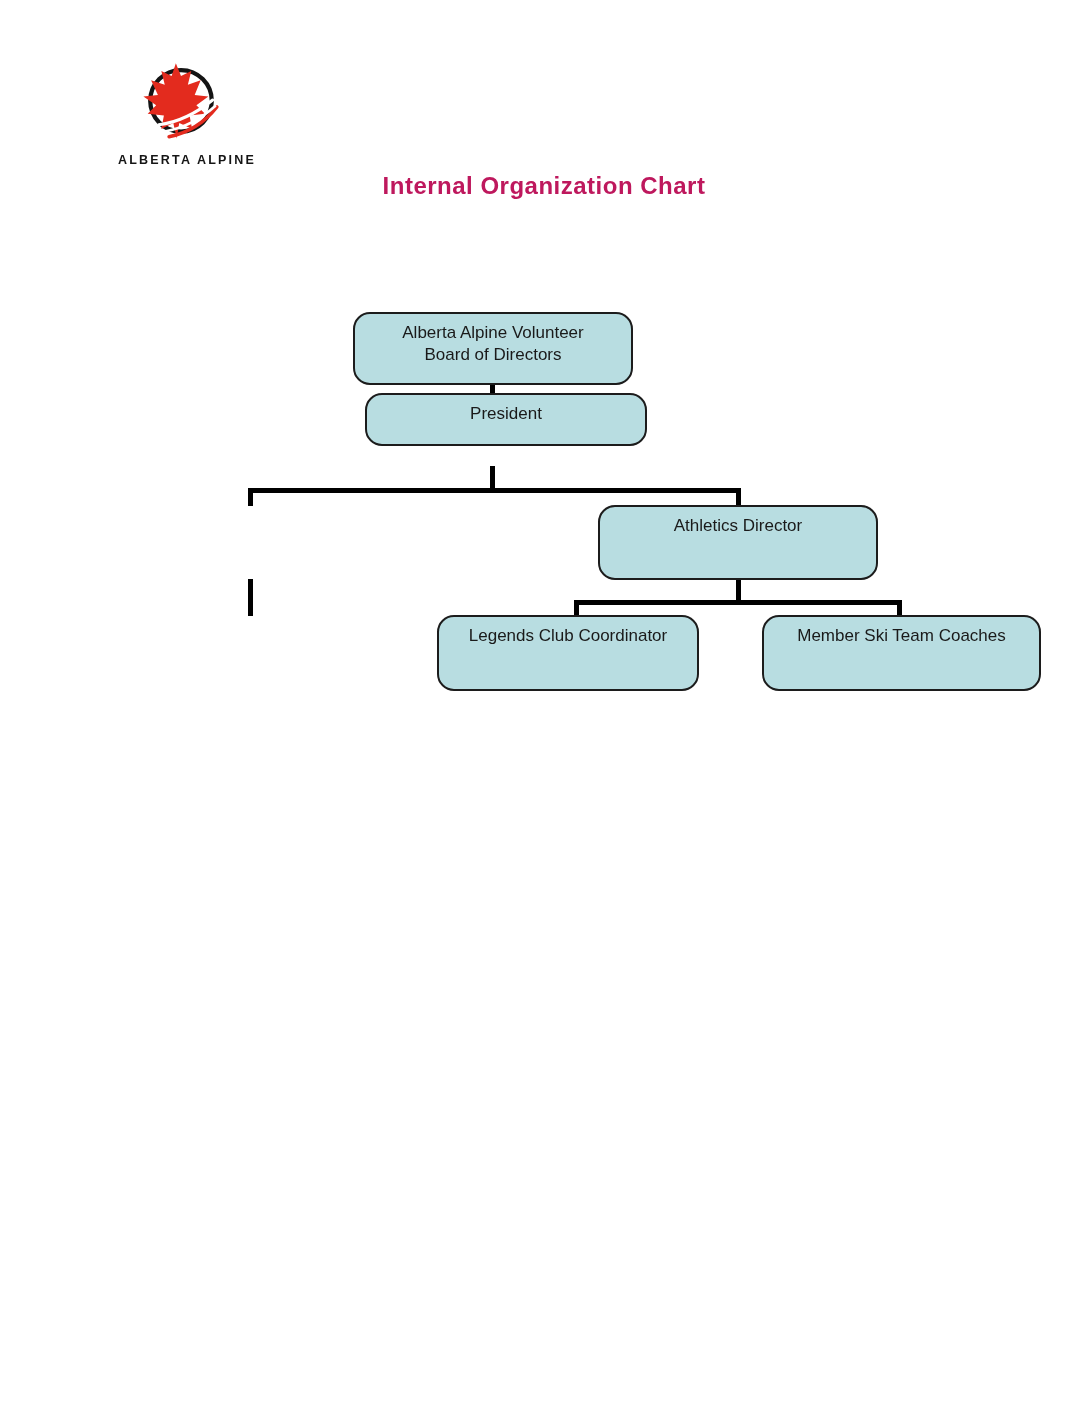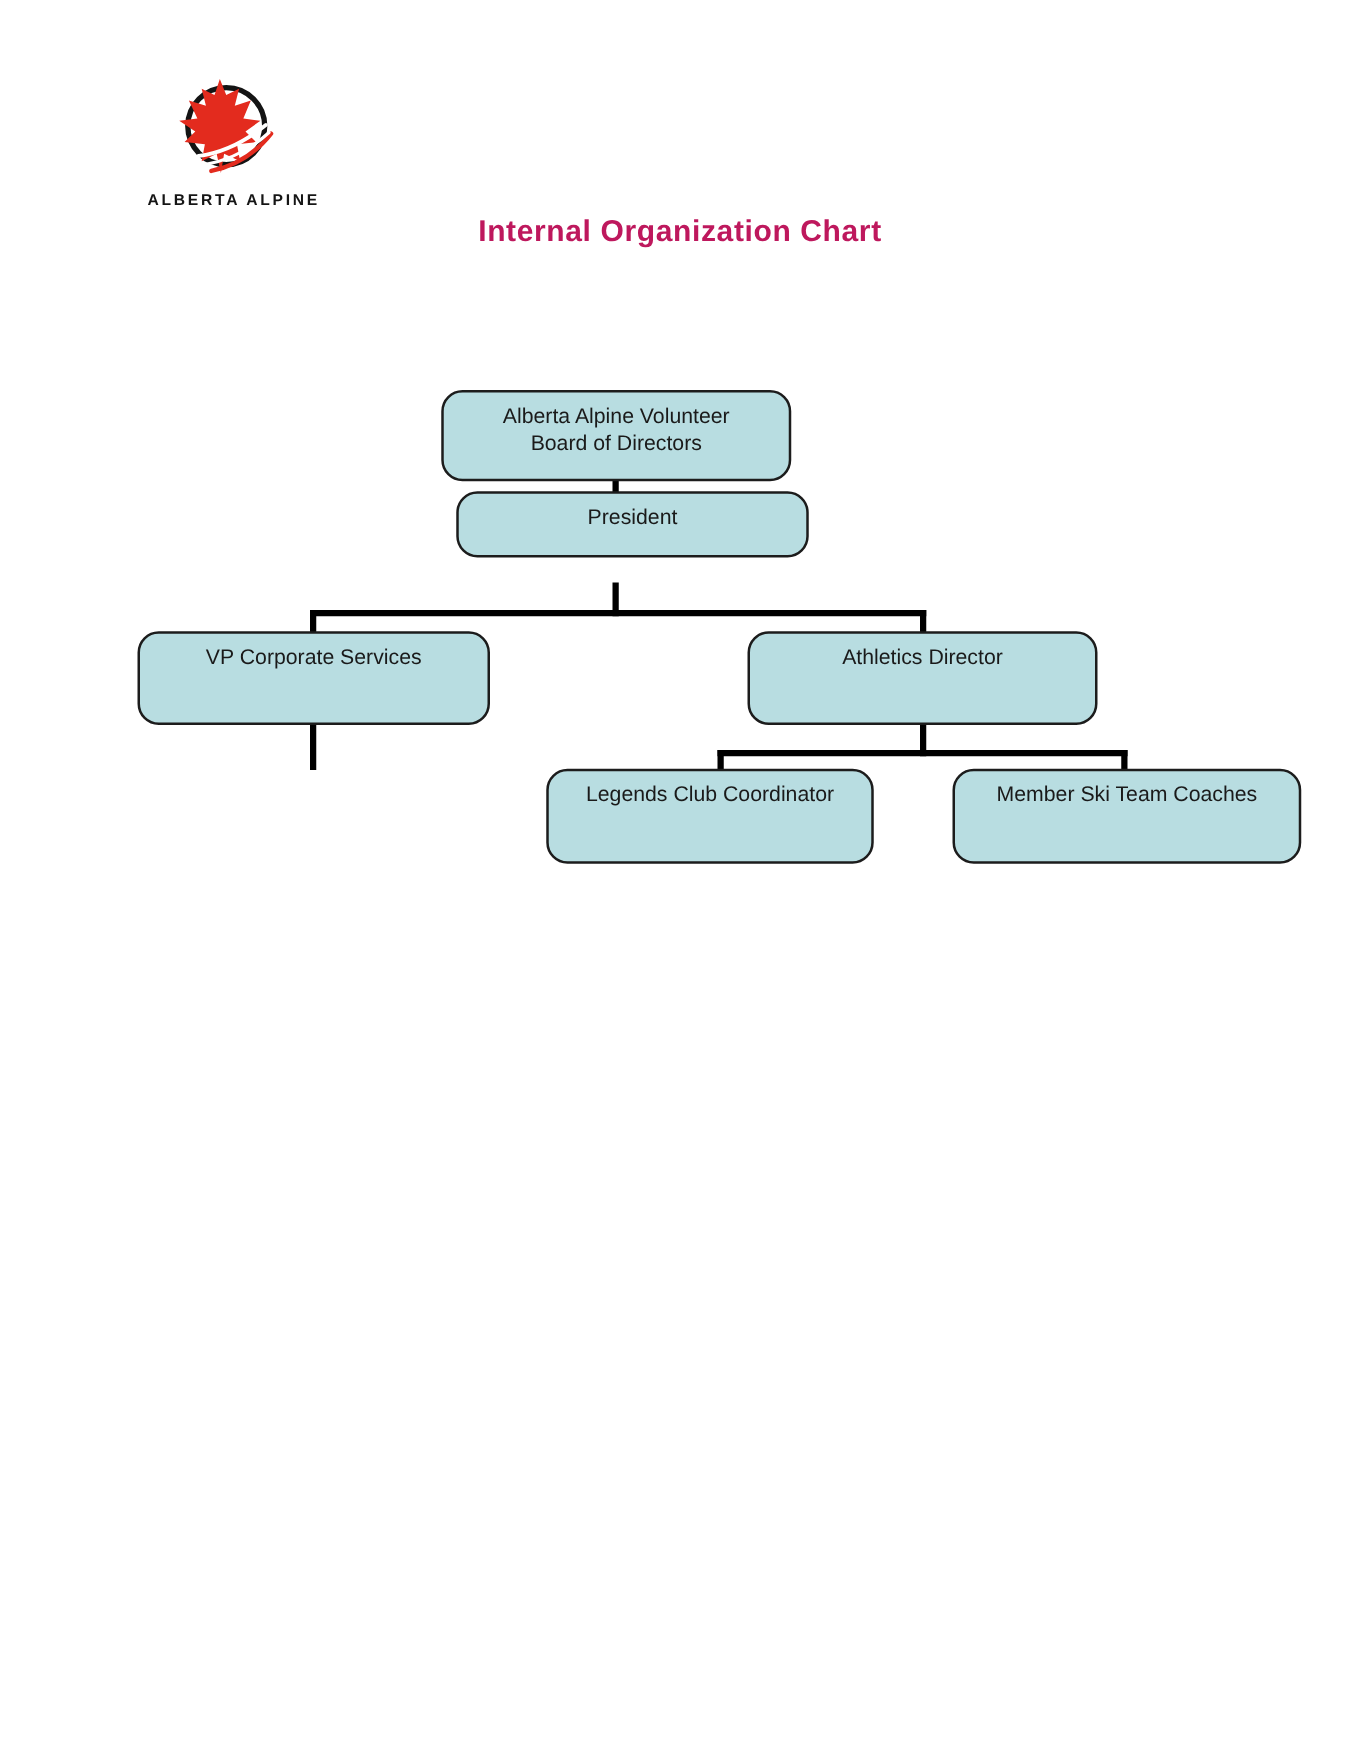--- a/index.html
+++ b/index.html
@@ -113,23 +113,20 @@
     <div class="conn c-level4-bar"></div>
     <div class="conn c-legends-drop"></div>
     <div class="conn c-ski-drop"></div>
 
     <div class="node n-board">
       <span>Alberta Alpine Volunteer Board of Directors</span>
     </div>
     <div class="node n-president">
       <span>President</span>
     </div>
-    <div class="node n-vp">
-      <span>VP Corporate Services</span>
-    </div>
     <div class="node n-athletics">
       <span>Athletics Director</span>
     </div>
     <div class="node n-legends">
       <span>Legends Club Coordinator</span>
     </div>
     <div class="node n-ski">
       <span>Member Ski Team Coaches</span>
     </div>
   </div>

